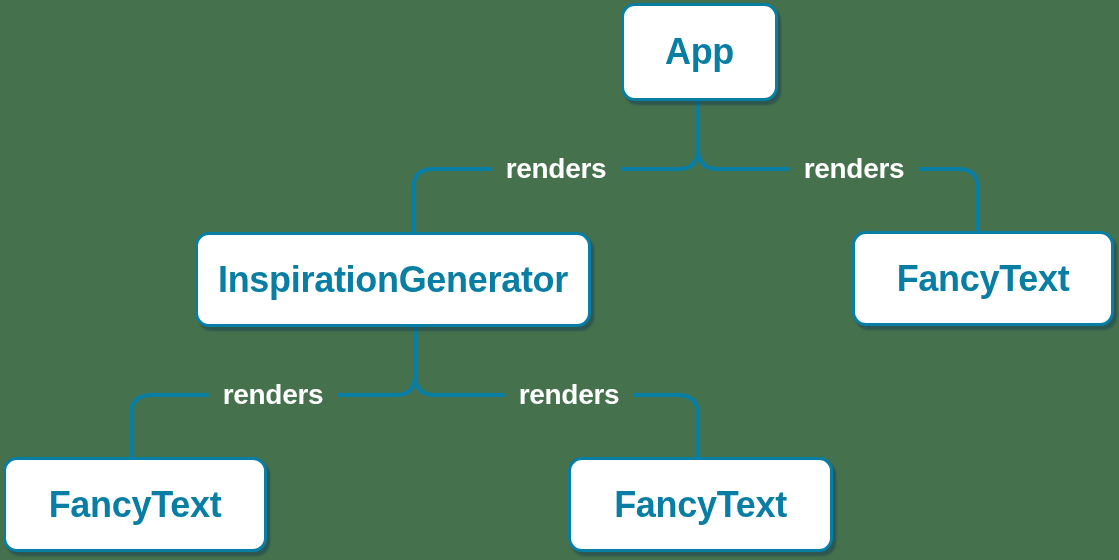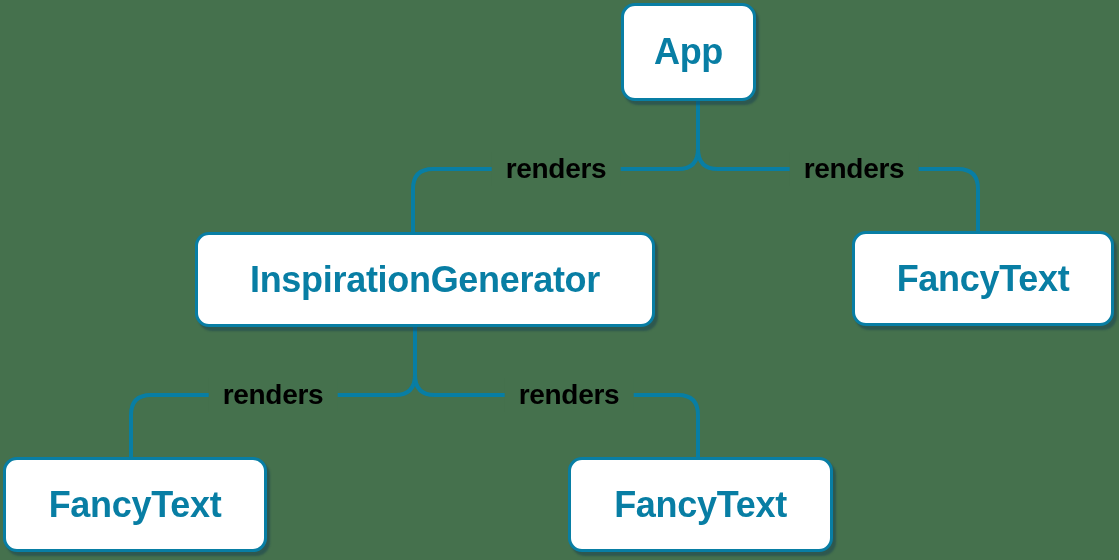--- a/index.html
+++ b/index.html
@@ -37,31 +37,31 @@
     display: flex;
     align-items: center;
     justify-content: center;
     color: #087EA4;
     font-size: 36px;
     font-weight: 600;
     letter-spacing: -0.3px;
     box-sizing: border-box;
     white-space: nowrap;
   }
-  .node-app                  { left: 621px; top: 3px;   width: 135px; height: 98px; }
-  .node-inspiration          { left: 195px; top: 232px; width: 460px; height: 95px; text-align: center; }
+  .node-app                  { left: 621px; top: 3px;   width: 157px; height: 98px; }
+  .node-inspiration          { left: 195px; top: 232px; width: 396px; height: 95px; text-align: center; }
   .node-fancytext-top        { left: 852px; top: 231px; width: 262px; height: 95px; }
   .node-fancytext-bottom     { left: 3px;   top: 457px; width: 264px; height: 95px; }
   .node-copyright            { left: 568px; top: 457px; width: 265px; height: 95px; }
 
   .edge-label {
     position: absolute;
     transform: translate(-50%, -50%);
     background: #45714D;
-    color: #000000;
+    color: #ffffff;
     font-size: 28px;
     font-weight: 700;
     letter-spacing: -0.3px;
     padding: 1px 14px;
     white-space: nowrap;
   }
   .edge-label-1 { left: 556px; top: 169px; }
   .edge-label-2 { left: 854px; top: 169px; }
   .edge-label-3 { left: 273px; top: 395px; }
   .edge-label-4 { left: 569px; top: 395px; }

